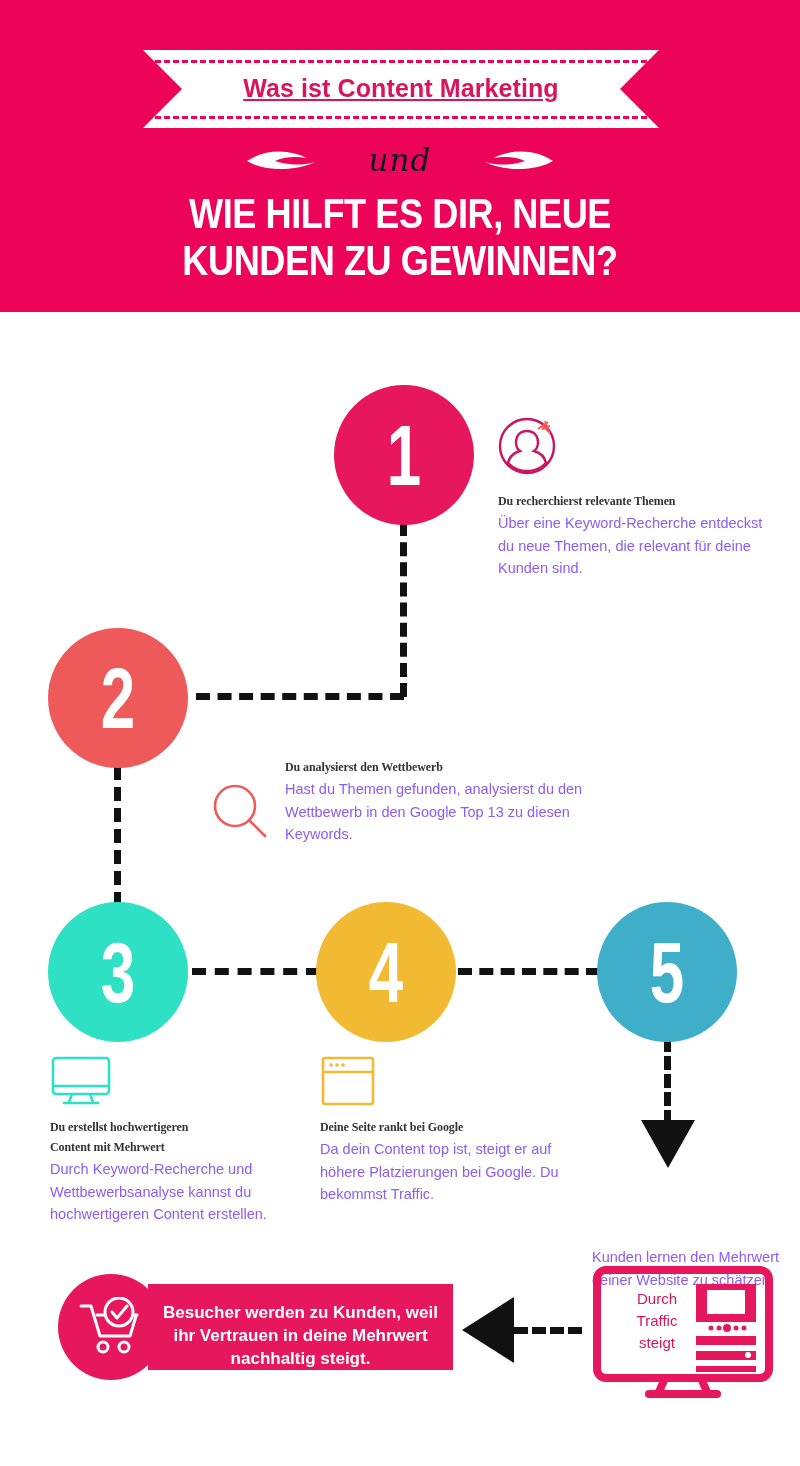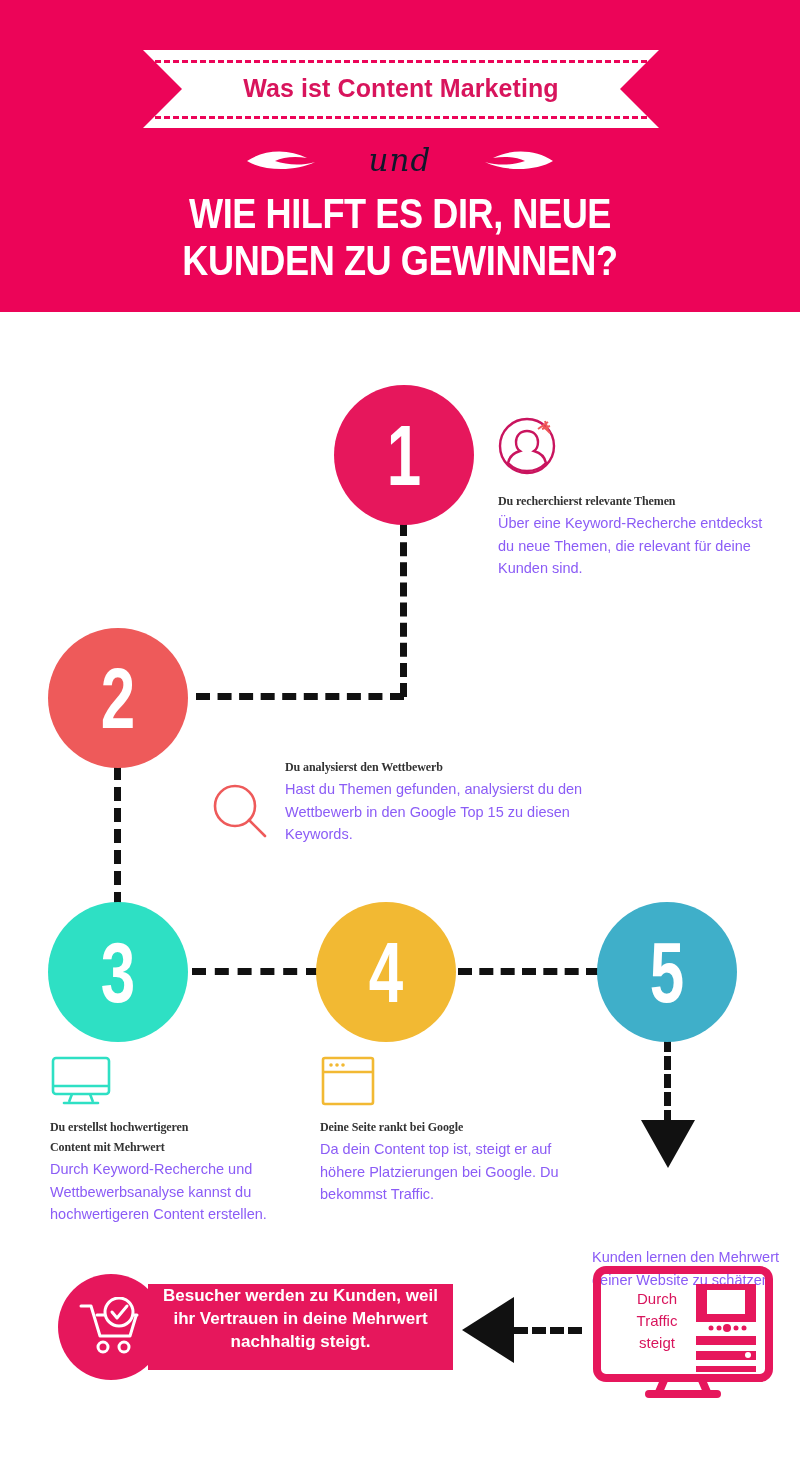--- a/index.html
+++ b/index.html
@@ -58,20 +58,21 @@
   .ribbon-label {
     position: absolute;
     left: 0; top: 24px;
     width: 516px;
     text-align: center;
     color: #d8145c;
     font-size: 25px;
     font-weight: 600;
     letter-spacing: .1px;
     font-family: "Liberation Sans", sans-serif;
+    text-decoration: underline;
   }
 
   
   .und-row {
     position: absolute;
     left: 0; top: 134px;
     width: 800px;
     height: 52px;
     display: flex;
     align-items: center;
@@ -196,21 +197,21 @@
     width: 106px; height: 106px;
     border-radius: 50%;
     background: #e6175c;
     display: flex; align-items: center; justify-content: center;
   }
   #conv-bar {
     position: absolute;
     left: 148px; top: 1284px;
     width: 305px; height: 86px;
     background: #e6175c;
-    display: flex; align-items: flex-start; justify-content: center;
+    display: flex; align-items: flex-end; justify-content: center;
   }
   #conv-bar .conv-text {
     color: #ffffff;
     text-align: center;
     font-family: "Liberation Sans Narrow", "Liberation Sans", sans-serif;
     font-weight: bold;
     font-size: 17px;
     line-height: 23px;
     padding: 0 10px;
   }
@@ -294,21 +295,21 @@
   </div>
 
   <div class="step-block" id="step2-block">
     <div id="step2-icon-wrap">
       <svg class="step-icon" width="62" height="62" viewBox="0 0 62 62">
         <circle cx="25" cy="25" r="20" fill="none" stroke="#ee5a5a" stroke-width="2.6"></circle>
         <line x1="39" y1="39" x2="55" y2="55" stroke="#ee5a5a" stroke-width="2.6" stroke-linecap="round"></line>
       </svg>
     </div>
     <div class="step-head">Du analysierst den Wettbewerb</div>
-    <div class="step-body">Hast du Themen gefunden, analysierst du den Wettbewerb in den Google Top 15 zu diesen Keywords.</div>
+    <div class="step-body">Hast du Themen gefunden, analysierst du den Wettbewerb in den Google Top 13 zu diesen Keywords.</div>
   </div>
 
   <div class="step-block" id="step3-block">
     <svg class="step-icon" width="62" height="52" viewBox="0 0 62 52" style="margin-bottom:10px">
       <rect x="3" y="3" width="56" height="36" rx="3" fill="none" stroke="#2ee0c4" stroke-width="2.6"></rect>
       <line x1="3" y1="31" x2="59" y2="31" stroke="#2ee0c4" stroke-width="2.6"></line>
       <path d="M22 39 l-3 8 M40 39 l3 8" stroke="#2ee0c4" stroke-width="2.6" fill="none"></path>
       <line x1="14" y1="48" x2="48" y2="48" stroke="#2ee0c4" stroke-width="2.6" stroke-linecap="round"></line>
     </svg>
     <div class="step-head">Du erstellst hochwertigeren</div>

